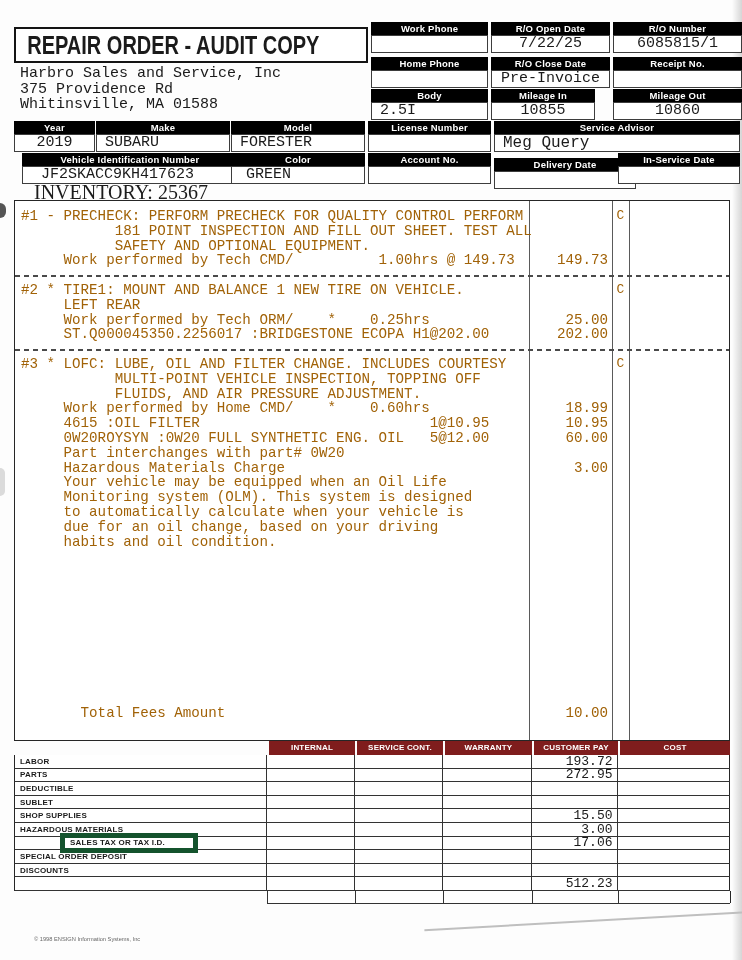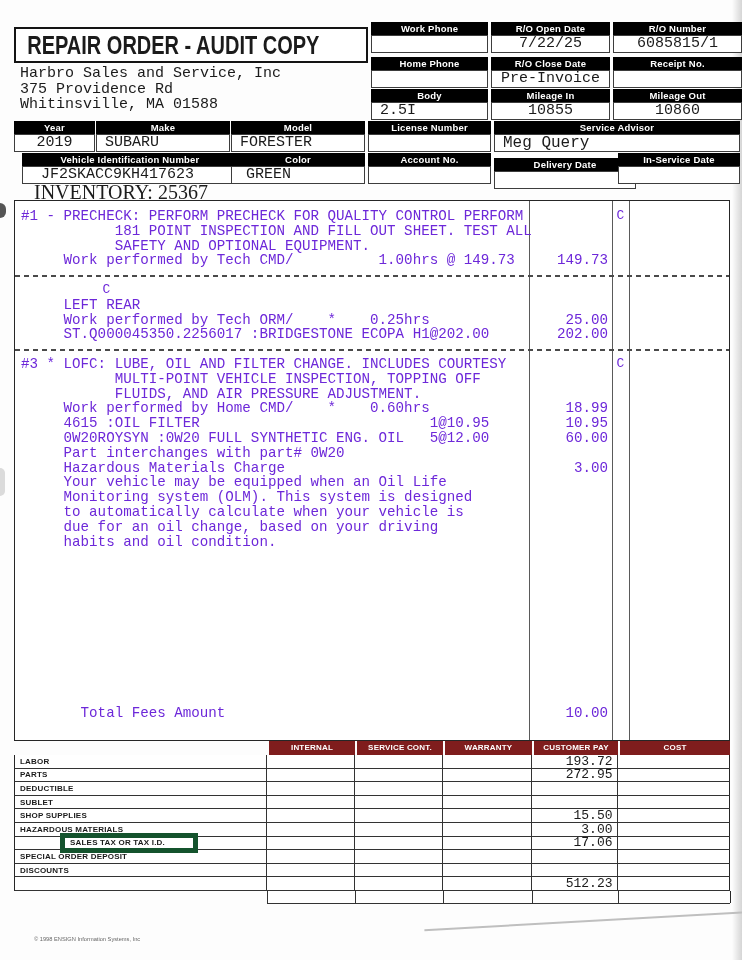--- a/index.html
+++ b/index.html
@@ -36,21 +36,21 @@
   .inventory { position:absolute; left:34px; top:181px;
     font-family:Liberation Serif, serif; font-size:20px; }
 
   
   .items-box { position:absolute; left:14px; top:200px; width:716px; height:541px;
     border:1.5px solid #262626; box-sizing:border-box; background:#fff; }
   .vline { position:absolute; top:0; bottom:0; width:1px; background:#5a5a5a; }
   .vl1 { left:514px; } .vl2 { left:597px; } .vl3 { left:614px; }
   .items-content { position:absolute; left:0; right:0; top:0; bottom:0; padding-top:8px; }
   .iline { display:flex; height:14.8px; line-height:14.8px;
-    font-family:"Liberation Mono", monospace; font-size:14.2px; color:#6d28d9; }
+    font-family:"Liberation Mono", monospace; font-size:14.2px; color:#a16207; }
   .iline pre { margin:0; width:514px; flex:none; white-space:pre; font:inherit;
     padding-left:6px; box-sizing:border-box; overflow:visible; }
   .iline .amt { width:83px; flex:none; text-align:right; padding-right:4px; box-sizing:border-box; }
   .iline .flagc { width:17px; flex:none; text-align:center; font-size:13px; }
   .sep { height:14.8px; display:flex; align-items:center; }
   .sep-line { height:2px; width:100%;
     background:repeating-linear-gradient(90deg,#4a4a4a 0 5px,transparent 5px 9px); }
   .spacer { height:157px; }
 
   
@@ -115,21 +115,21 @@
   </div>
   <div class="field" style="left:613px;top:57px;width:129px">
     <div class="fbar">Receipt No.</div>
     <div class="fcell"></div>
   </div>
 
   <div class="field" style="left:371px;top:89px;width:117px">
     <div class="fbar">Body</div>
     <div class="fcell ta-l">2.5I</div>
   </div>
-  <div class="field" style="left:491px;top:89px;width:119px">
+  <div class="field" style="left:491px;top:89px;width:104px">
     <div class="fbar">Mileage In</div>
     <div class="fcell">10855</div>
   </div>
   <div class="field" style="left:613px;top:89px;width:129px">
     <div class="fbar">Mileage Out</div>
     <div class="fcell">10860</div>
   </div>
 
   <div class="field" style="left:14px;top:121px;width:81px">
     <div class="fbar">Year</div>
@@ -204,20 +204,21 @@
             <div class="flagc"></div>
           </div>
       </div>
 
       <div class="sep">
           <div class="sep-line"></div>
         </div>
 
       <div>
         <div class="iline">
+            <pre>#2 * TIRE1: MOUNT AND BALANCE 1 NEW TIRE ON VEHICLE.</pre>
             <div class="amt"></div>
             <div class="flagc">C</div>
           </div>
         <div class="iline">
             <pre>     LEFT REAR</pre>
             <div class="amt"></div>
             <div class="flagc"></div>
           </div>
         <div class="iline">
             <pre>     Work performed by Tech ORM/    *    0.25hrs</pre>

